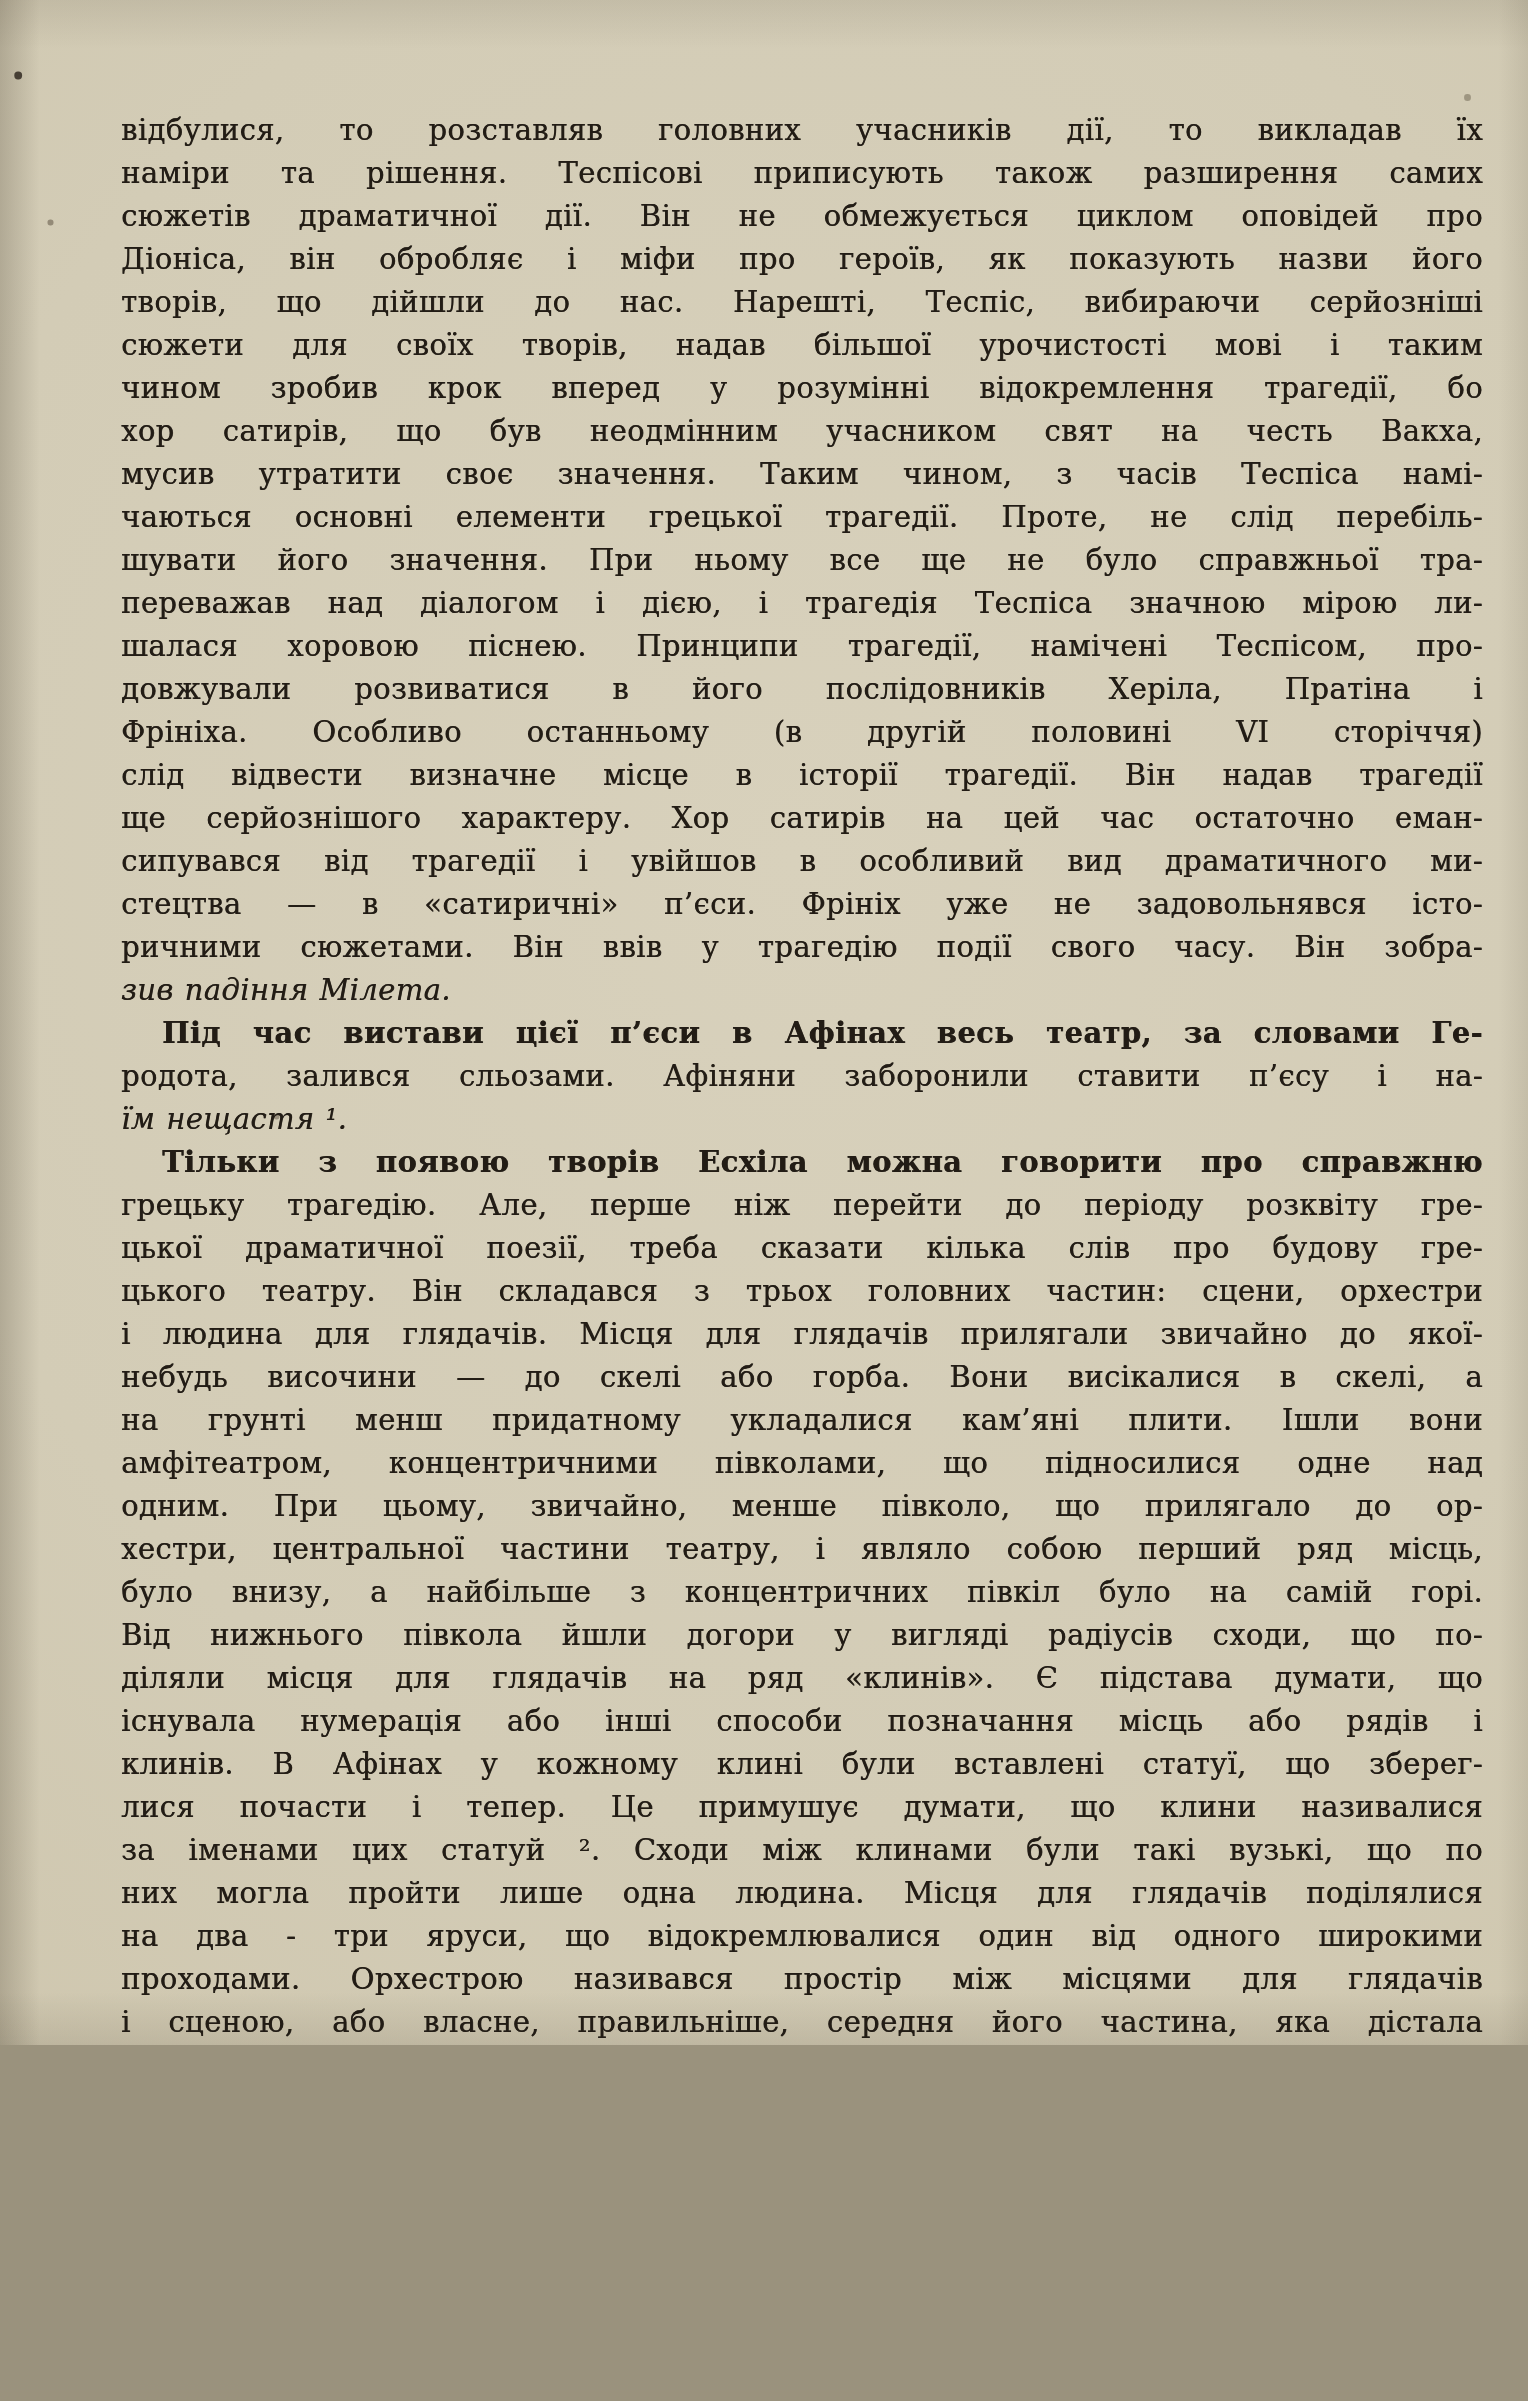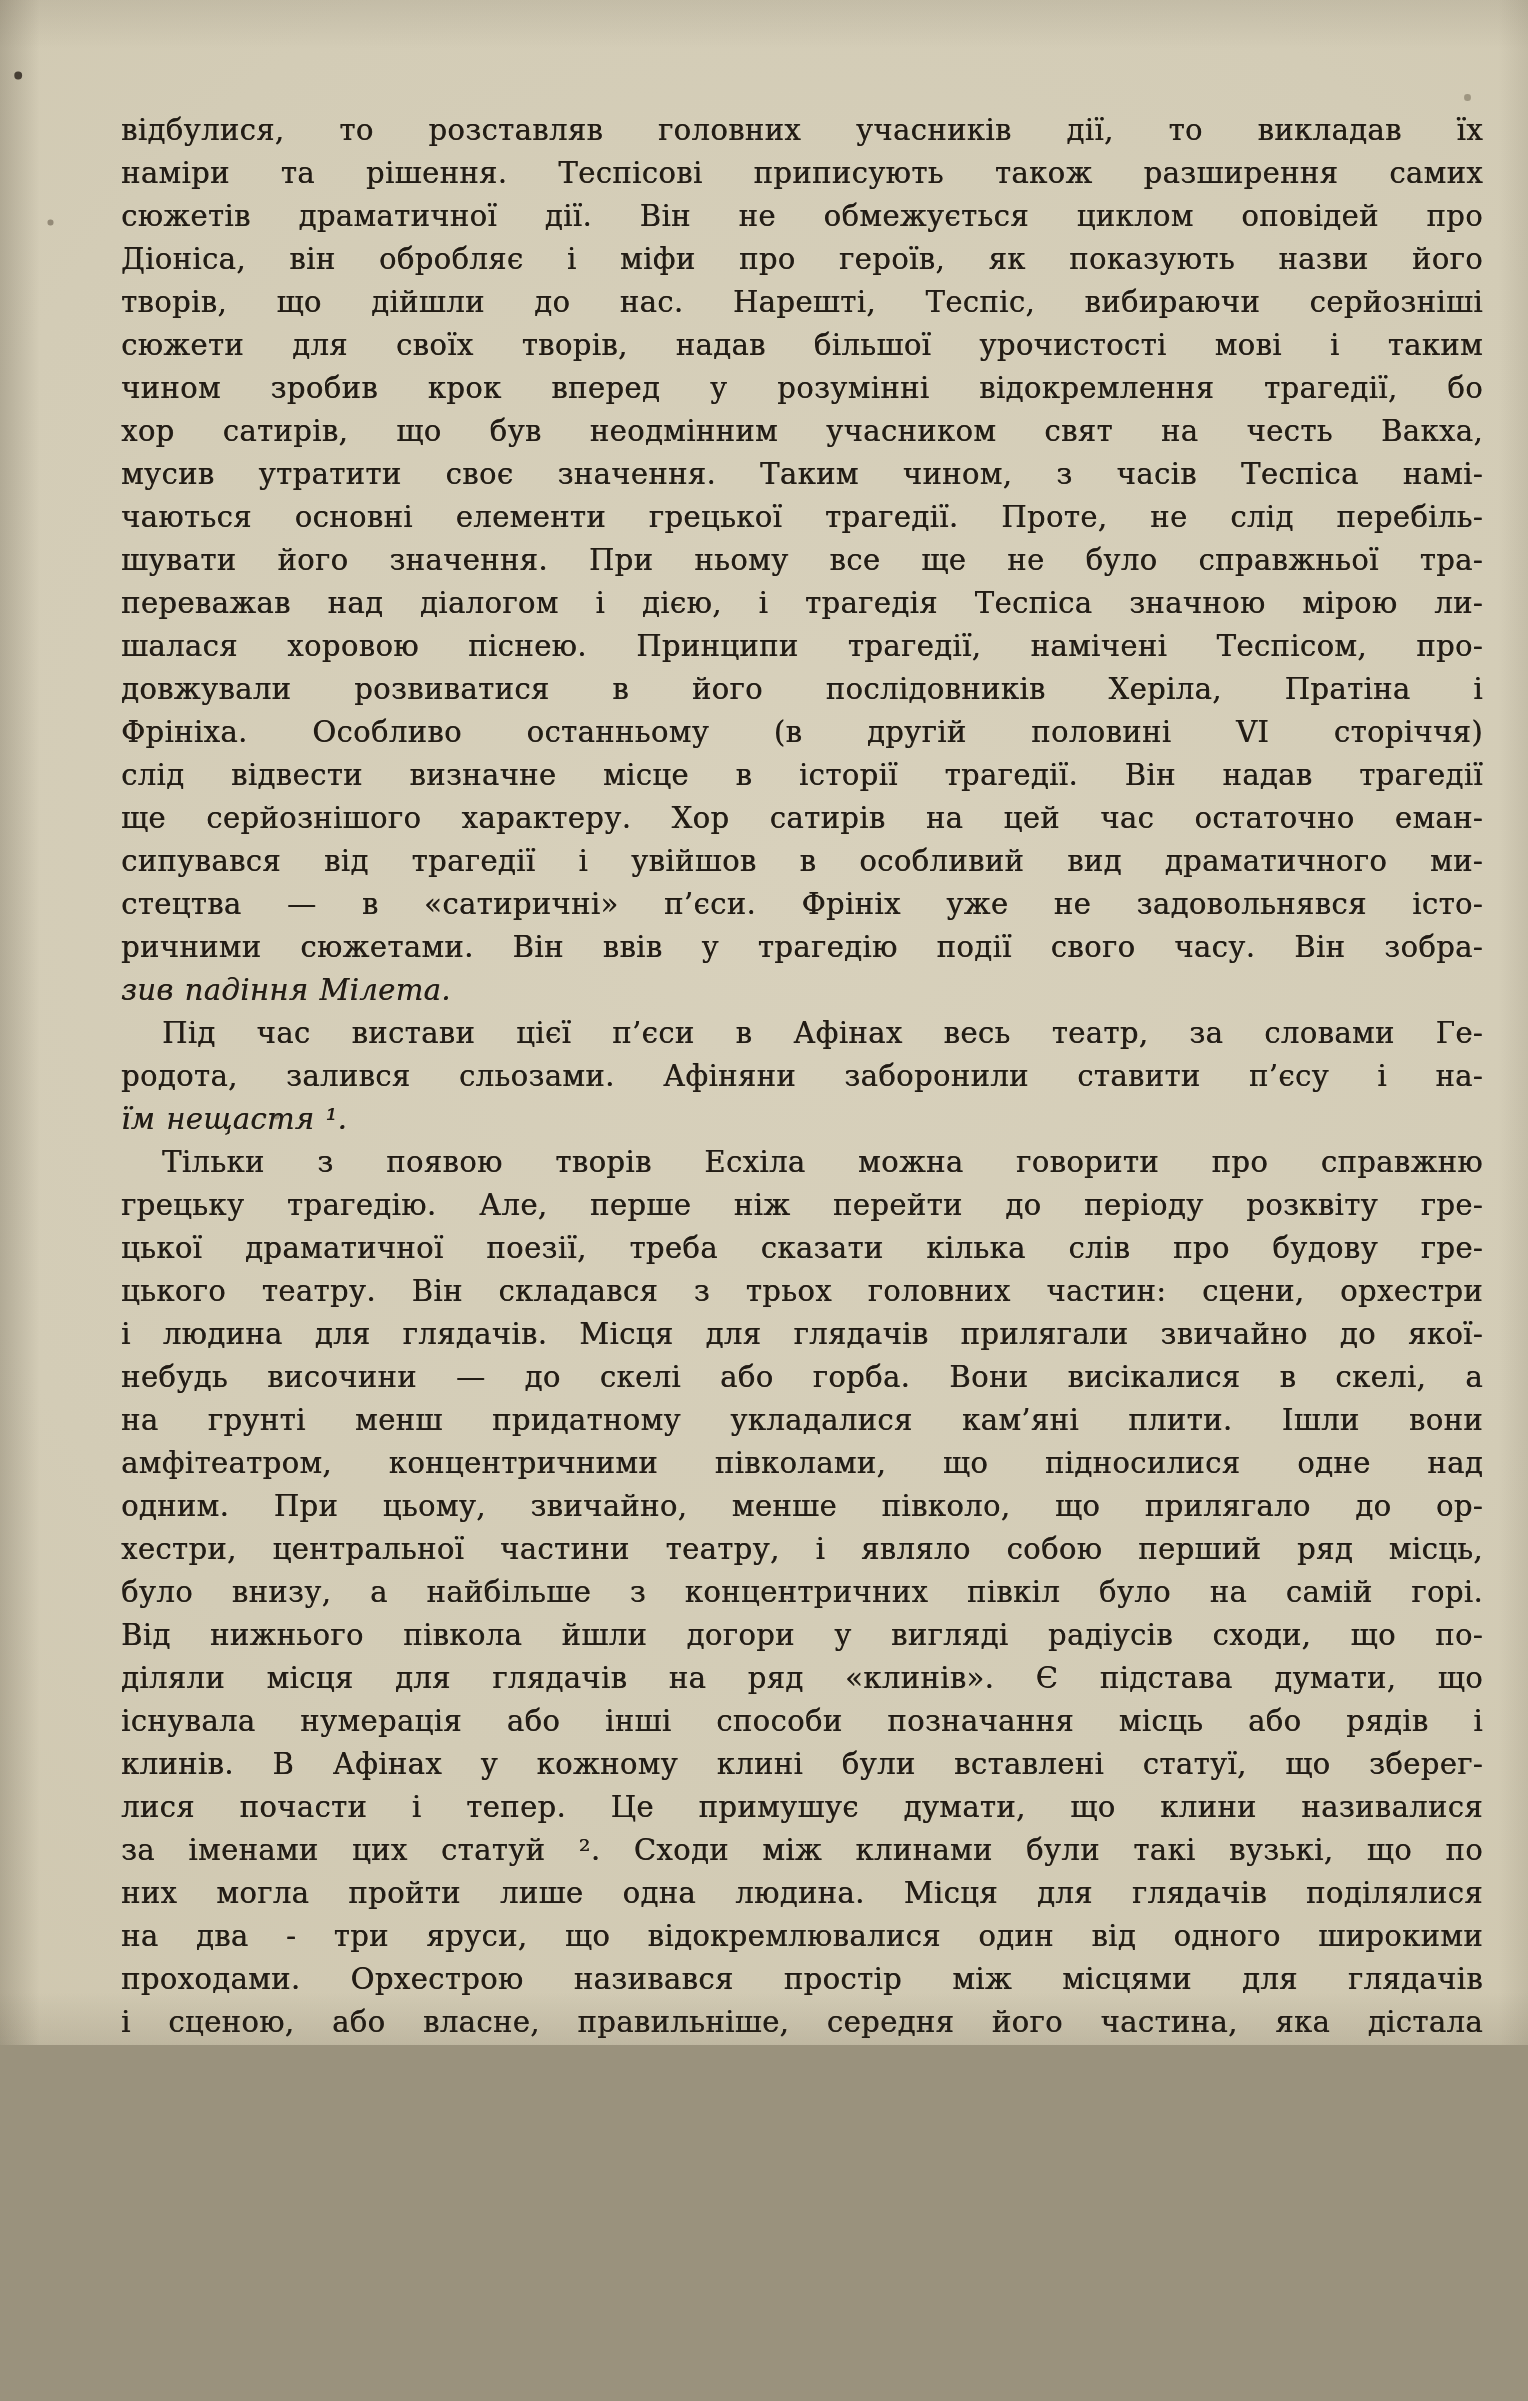--- a/index.html
+++ b/index.html
@@ -64,20 +64,21 @@
     white-space: nowrap;
   }
   .body-line.short {
     text-align: left;
     -moz-text-align-last: left;
     text-align-last: left;
     font-style: italic;
   }
   .body-line.indent {
     text-indent: 41px;
+    font-weight: bold;
   }
   .footnote-rule {
     position: absolute;
     left: 114px;
     top: 2155px;
     width: 233px;
     height: 3.2px;
     background: #1e1913;
     box-shadow: 0.5px 0.5px 0.5px rgba(33,28,21,0.6);
   }

